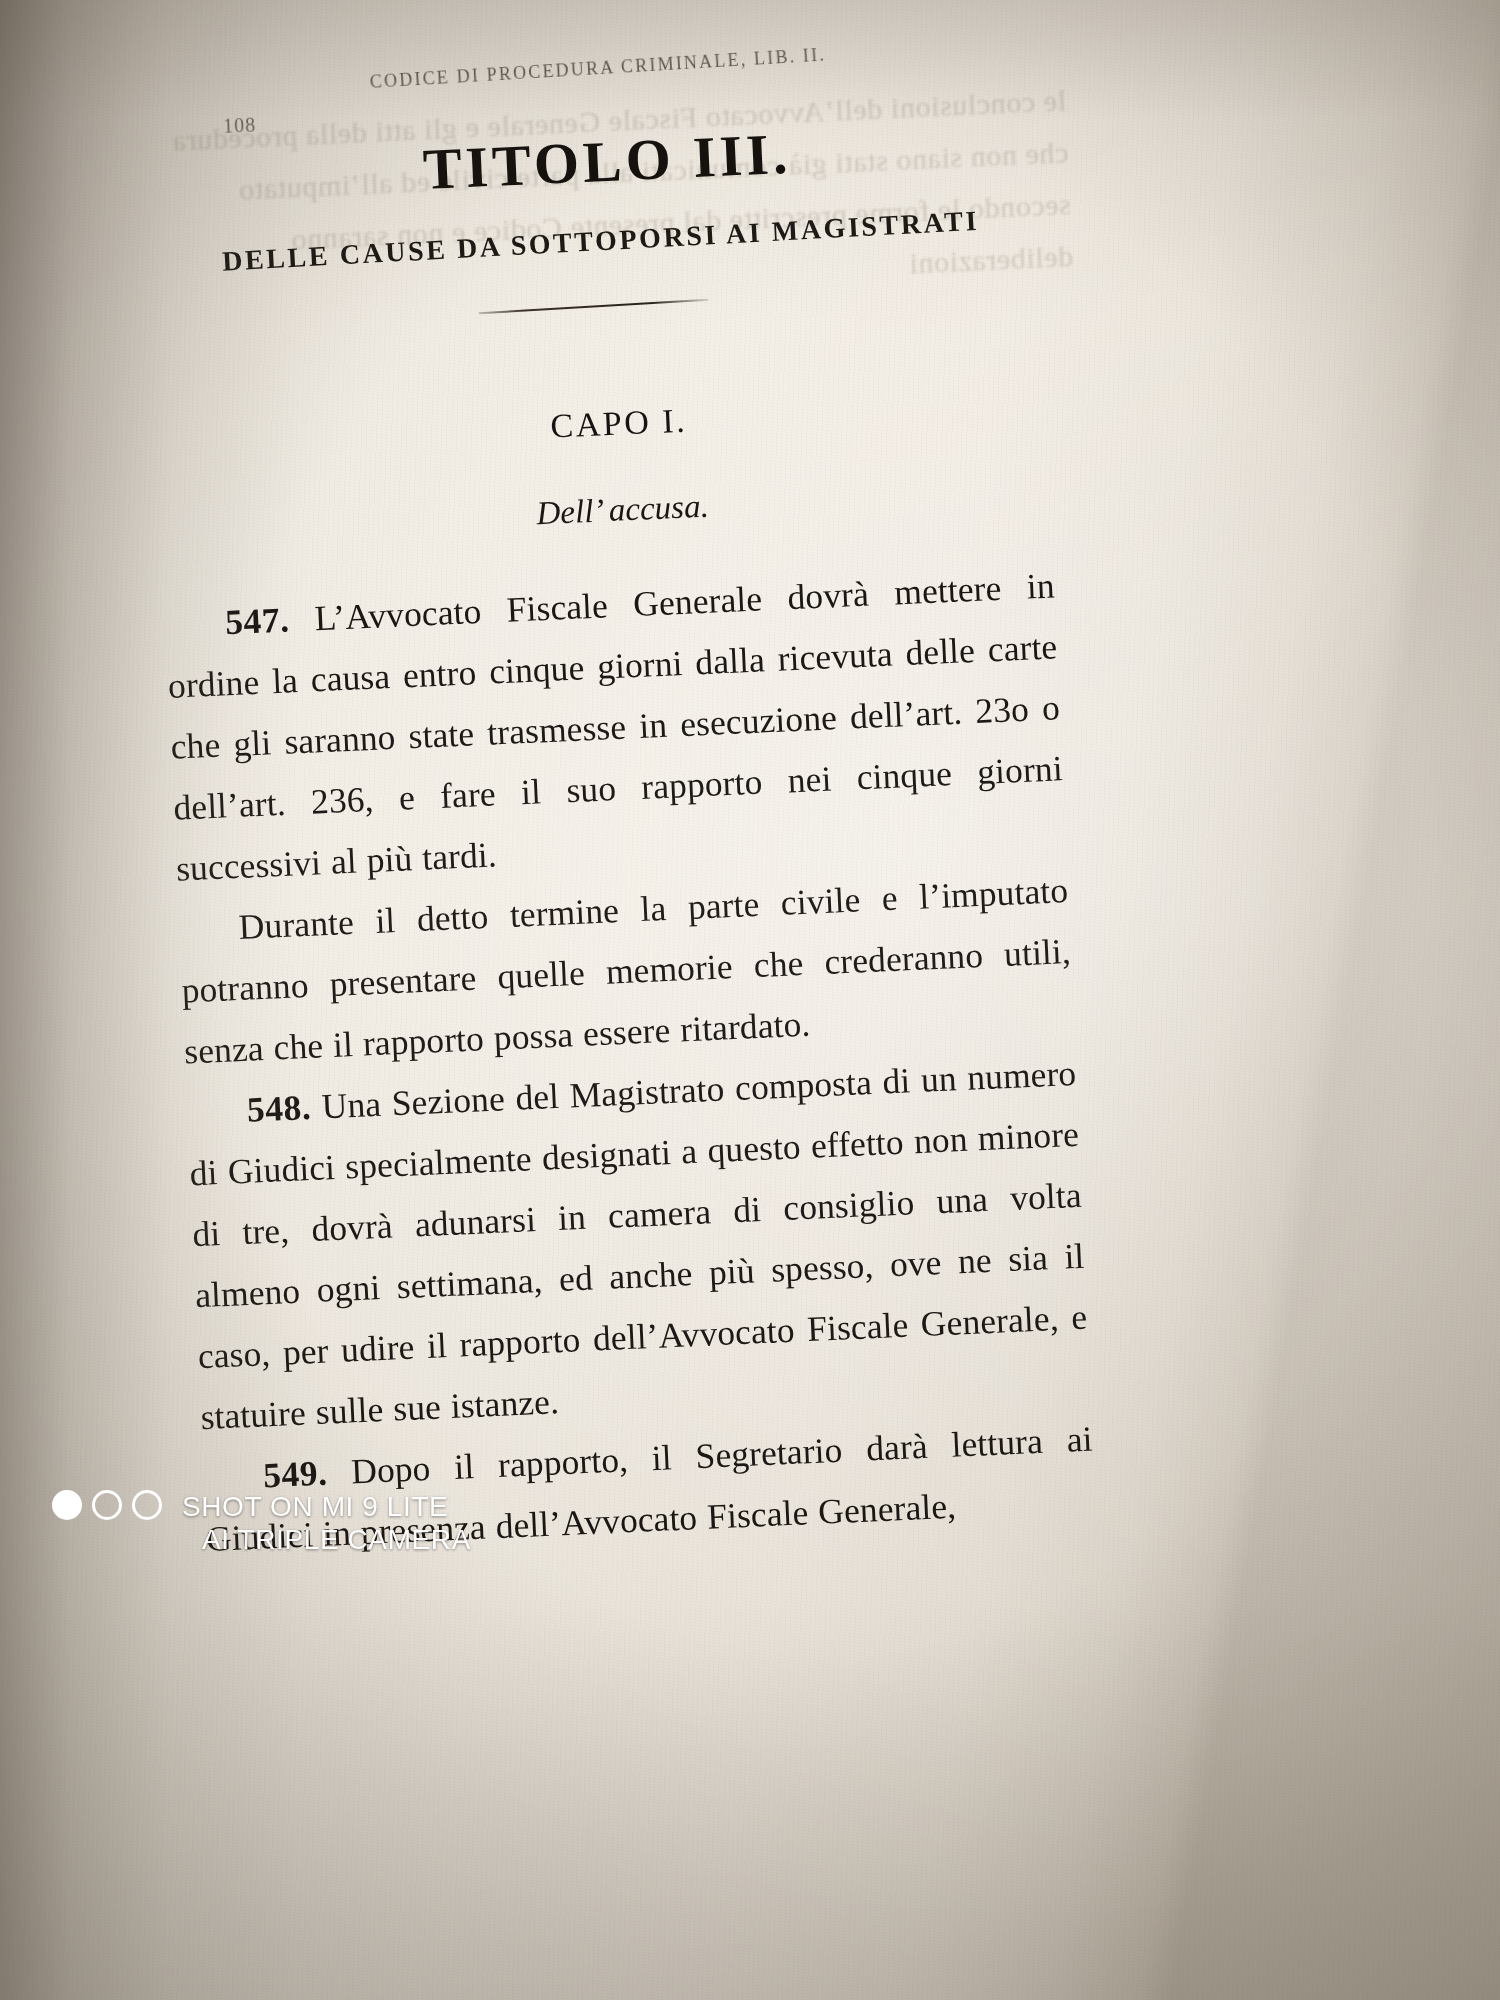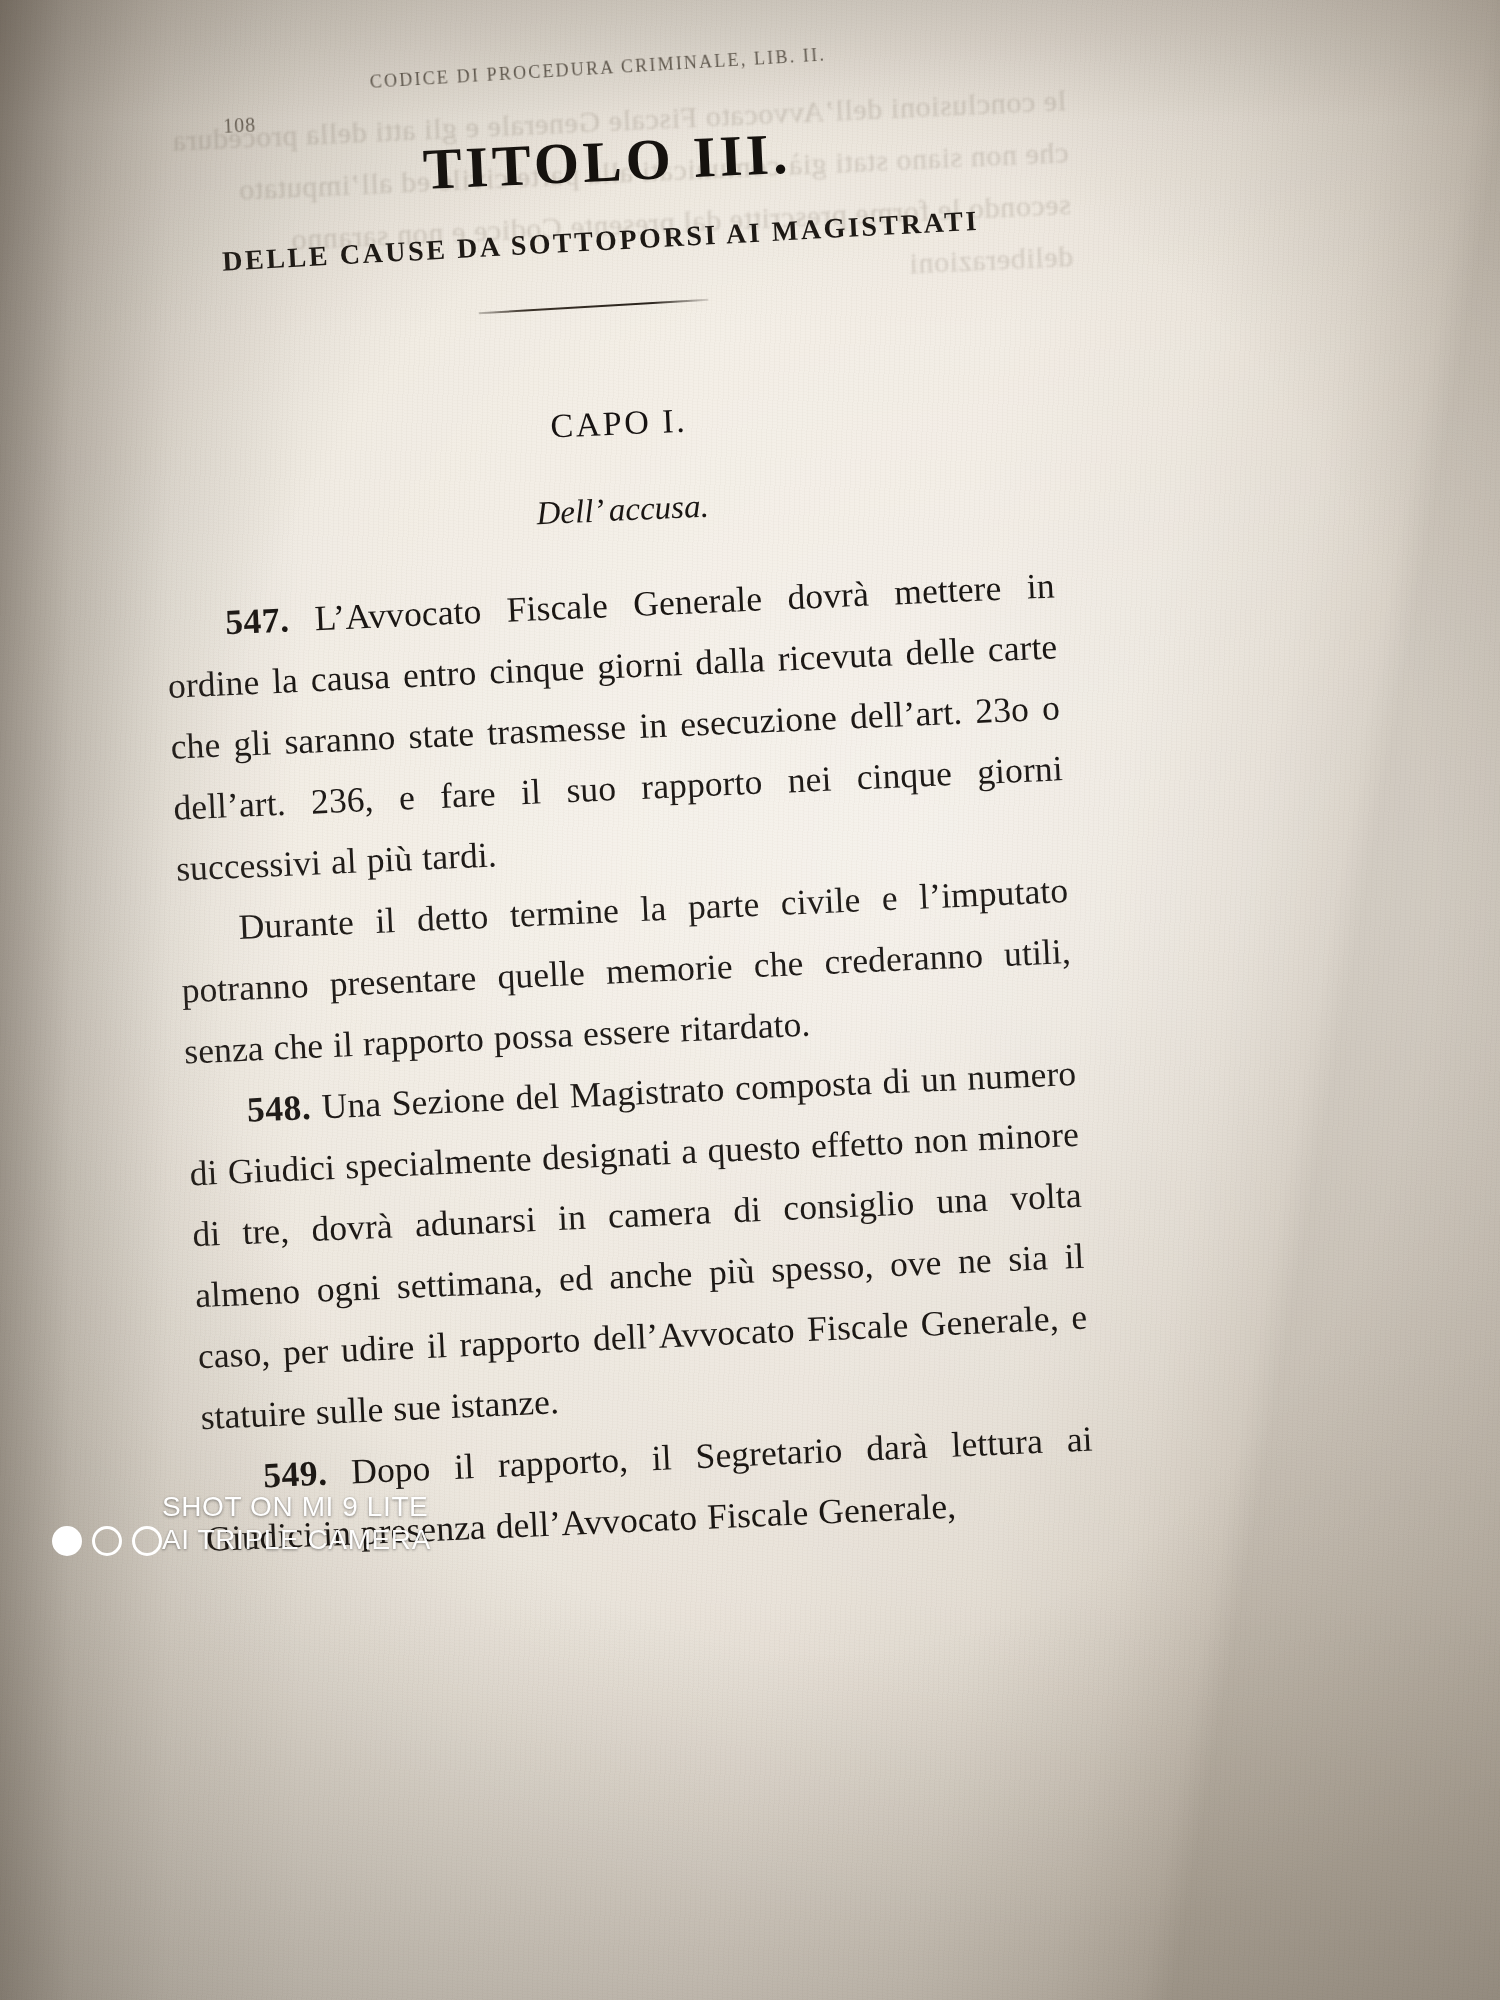--- a/index.html
+++ b/index.html
@@ -127,32 +127,32 @@
     color:#15110e;
     letter-spacing:.1px;
     word-spacing:1px;
   }
   #body p{margin:0;text-indent:60px;}
   .artno{font-weight:bold;letter-spacing:.5px;}
 
   
   #wm{
     position:absolute;left:52px;top:1490px;
-    display:flex;align-items:flex-end;
+    display:flex;align-items:flex-start;gap:20px;
     z-index:20;
   }
   #wmdots{display:flex;align-items:center;gap:10px;}
   .dot{width:30px;height:30px;border-radius:50%;border:3px solid #fff;box-sizing:border-box;}
   .dot.filled{background:#fff;}
   #wmtext{
     color:#fff;font-family:"Liberation Sans",sans-serif;
     font-size:28px;line-height:33px;letter-spacing:.6px;
     text-shadow:0 1px 3px rgba(0,0,0,.45);
   }
-  #wmtext .l2{opacity:.97;}
+  #wmtext .l2{opacity:.97;margin-left:20px;}
 </style>
 </head>
 <body>
 
 <div id="photo">
 
   <div id="bleed">le conclusioni dell’Avvocato Fiscale Generale e gli atti della procedura che non siano stati già comunicati alla parte civile ed all’imputato secondo le forme prescritte dal presente Codice e non saranno deliberazioni</div>
 
   <div id="ink">
 

